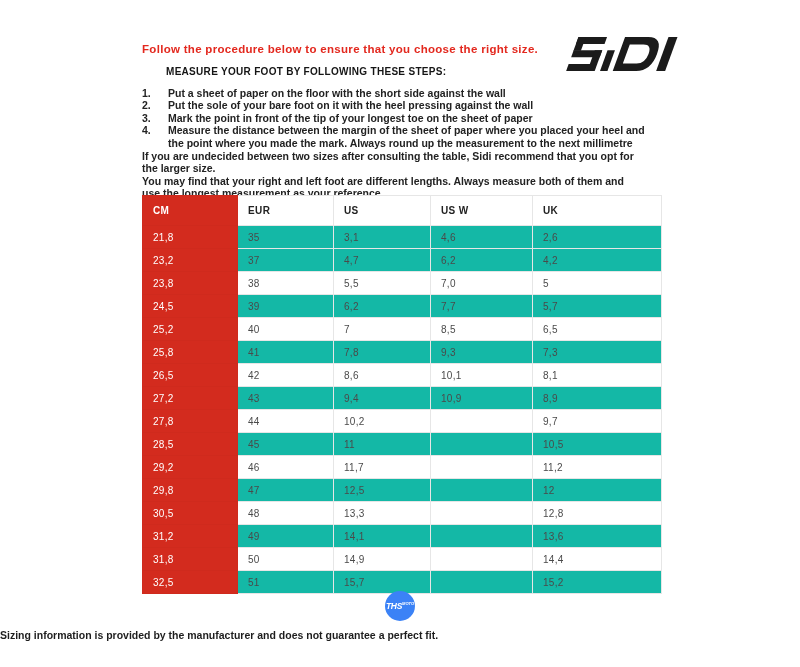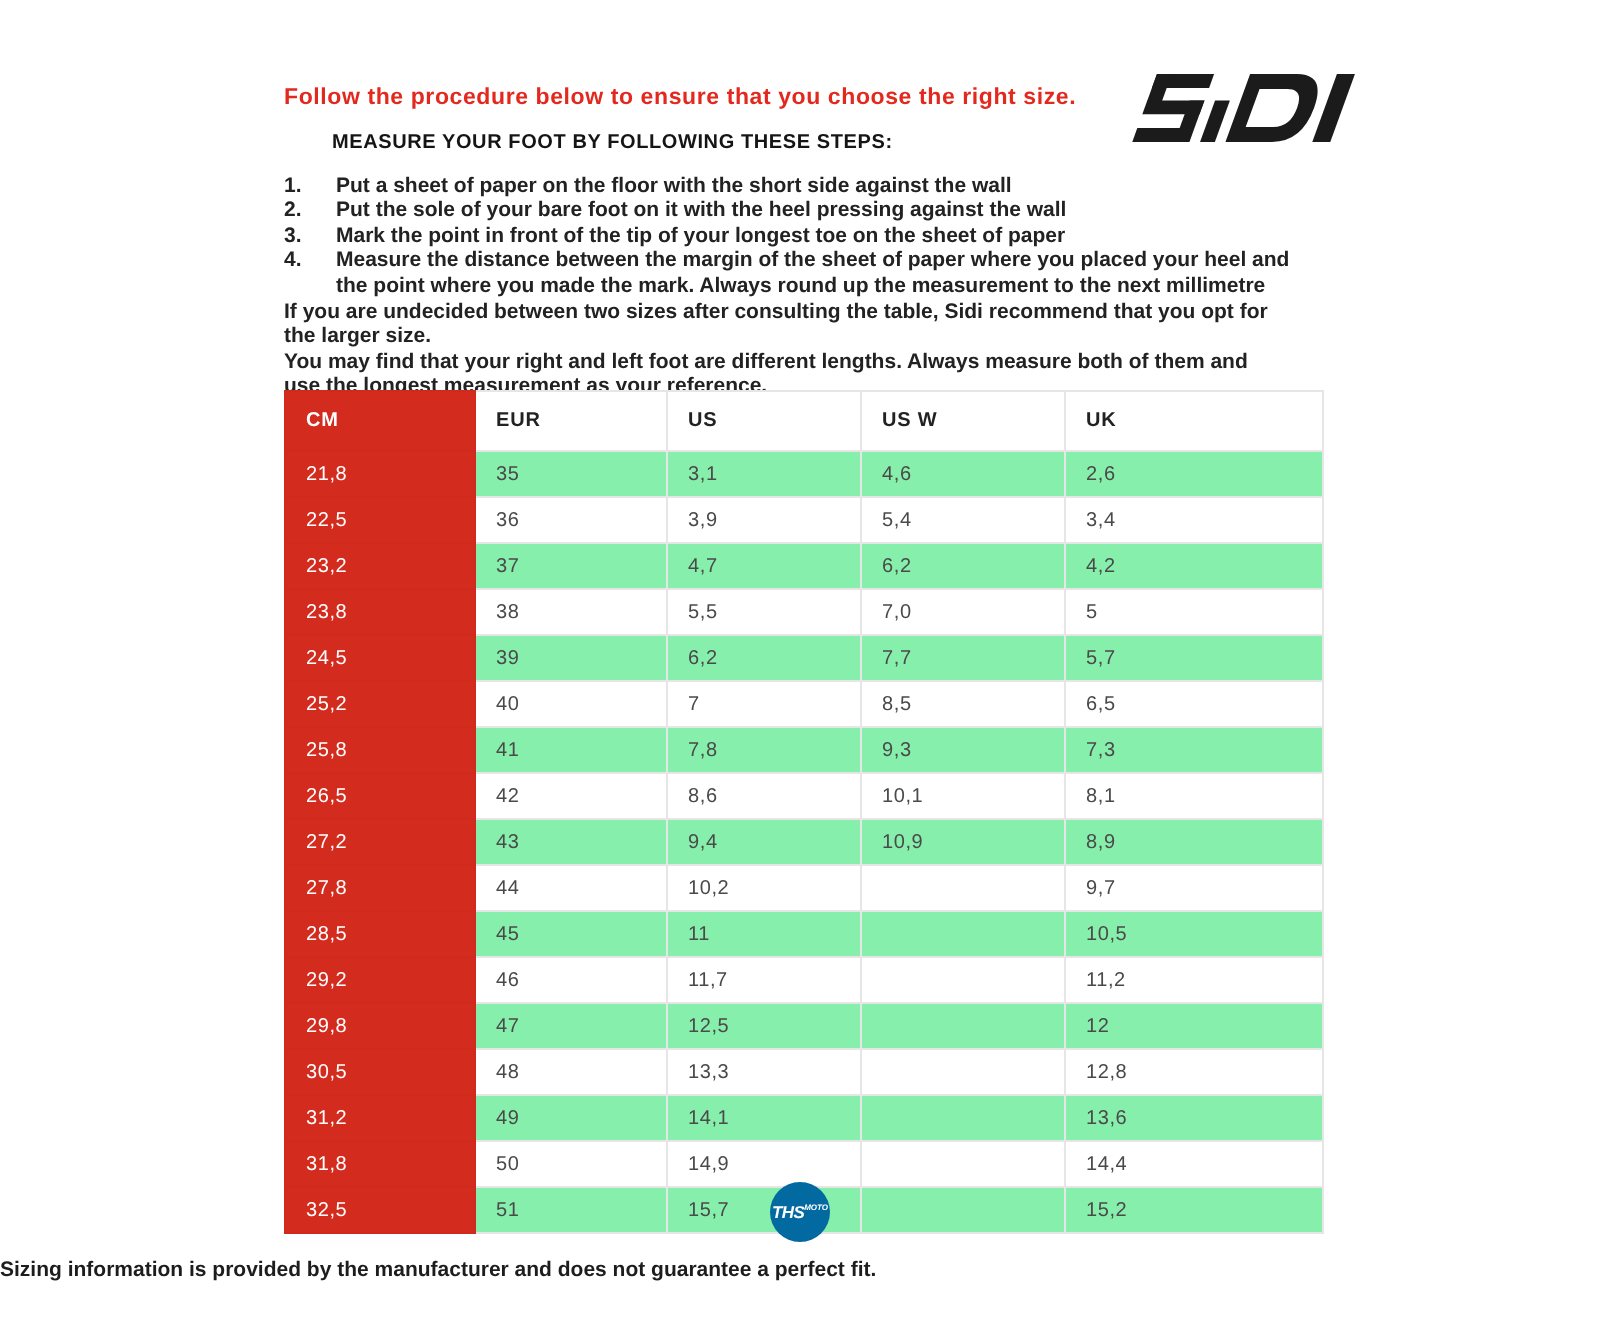--- a/index.html
+++ b/index.html
@@ -39,26 +39,26 @@
     border:1px solid #e6e6e6;
     padding:0 4px 0 10px;text-align:left;vertical-align:middle;
     overflow:hidden;white-space:nowrap;
   }
   .size-table thead th{
     height:29px;font-size:10px;font-weight:bold;color:#222;
     background:#fff;letter-spacing:.4px;
   }
   .size-table tbody td{height:22px;font-size:10px;color:#4a4a4a;letter-spacing:.3px;}
   .size-table .cm{background:#d32b1e;color:#fff;border:1px solid #cf2a1d;}
-  .size-table tr.odd td:not(.cm){background:#86efac;}
+  .size-table tr.odd td:not(.cm){background:#14b8a6;}
   .size-table tr.even td:not(.cm){background:#ffffff;}
 
   .watermark{
     position:absolute;left:385px;top:591px;width:30px;height:30px;border-radius:50%;
-    background:#0369a1;z-index:3;display:flex;align-items:center;justify-content:center;
+    background:#3b82f6;z-index:3;display:flex;align-items:center;justify-content:center;
   }
   .wm1{font-size:8.5px;font-weight:bold;font-style:italic;color:#fff;letter-spacing:-.3px;}
   .wm2{font-size:4px;font-weight:bold;font-style:italic;color:#fff;vertical-align:super;
        display:inline-block;transform:translateY(-3px);}
 
   .footer{
     position:absolute;left:0;top:629px;width:800px;text-align:left;
     font-size:10.5px;font-weight:bold;color:#1d1d1d;
   }
 </style>
@@ -134,27 +134,20 @@
         </tr>
       </thead>
     <tbody id="size-table-body">
         <tr class="odd">
           <td class="cm">21,8</td>
           <td>35</td>
           <td>3,1</td>
           <td>4,6</td>
           <td>2,6</td>
         </tr>
-        <tr class="even">
-          <td class="cm">22,5</td>
-          <td>36</td>
-          <td>3,9</td>
-          <td>5,4</td>
-          <td>3,4</td>
-        </tr>
         <tr class="odd">
           <td class="cm">23,2</td>
           <td>37</td>
           <td>4,7</td>
           <td>6,2</td>
           <td>4,2</td>
         </tr>
         <tr class="even">
           <td class="cm">23,8</td>
           <td>38</td>

